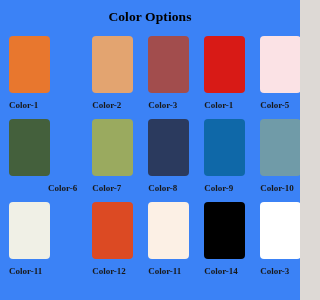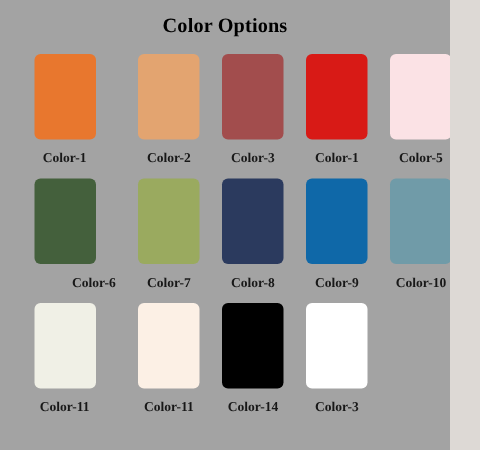--- a/index.html
+++ b/index.html
@@ -43,21 +43,21 @@
     grid-template-columns: repeat(5, 1fr);
     grid-auto-rows: auto;
     row-gap: 9px;
     column-gap: 15px;
     justify-items: center;
   }
   .swatch-cell {
     width: 100%;
     display: flex;
     flex-direction: column;
-    align-items: center;
+    align-items: flex-start;
   }
   .swatch-chip {
     width: 41px;
     height: 57px;
     border-radius: 4px;
     box-sizing: border-box;
   }
   .swatch-label {
     margin-top: 7px;
     font-family: "Liberation Serif", "DejaVu Serif", serif;
@@ -65,21 +65,21 @@
     font-size: 9px;
     line-height: 10px;
     color: #181818;
     text-align: center;
     white-space: nowrap;
   }
 </style>
 </head>
 <body style="background: rgb(221, 217, 213);">
 
-<div id="palette-page" style="background: #a3a3a3;">
+<div id="palette-page" style="background: #3b82f6;">
 
   <h1 id="page-title" style="color: rgb(0, 0, 0);">Color Options</h1>
 
   <div id="swatch-grid">
       <div class="swatch-cell">
         <div class="swatch-chip" style="background: rgb(232, 119, 46);"></div>
         <div class="swatch-label" style="color: rgb(24, 24, 24);">Color-1</div>
       </div>
       <div class="swatch-cell">
         <div class="swatch-chip" style="background: rgb(227, 164, 112);"></div>
@@ -115,20 +115,24 @@
       </div>
       <div class="swatch-cell">
         <div class="swatch-chip" style="background: rgb(112, 155, 168);"></div>
         <div class="swatch-label" style="color: rgb(24, 24, 24);">Color-10</div>
       </div>
       <div class="swatch-cell">
         <div class="swatch-chip" style="background: rgb(240, 240, 230);"></div>
         <div class="swatch-label" style="color: rgb(24, 24, 24);">Color-11</div>
       </div>
       <div class="swatch-cell">
+        <div class="swatch-chip" style="background: rgb(220, 74, 35);"></div>
+        <div class="swatch-label" style="color: rgb(24, 24, 24);">Color-12</div>
+      </div>
+      <div class="swatch-cell">
         <div class="swatch-chip" style="background: rgb(252, 240, 229);"></div>
         <div class="swatch-label" style="color: rgb(24, 24, 24);">Color-11</div>
       </div>
       <div class="swatch-cell">
         <div class="swatch-chip" style="background: rgb(0, 0, 0);"></div>
         <div class="swatch-label" style="color: rgb(24, 24, 24);">Color-14</div>
       </div>
       <div class="swatch-cell">
         <div class="swatch-chip" style="background: rgb(255, 255, 255);"></div>
         <div class="swatch-label" style="color: rgb(24, 24, 24);">Color-3</div>

